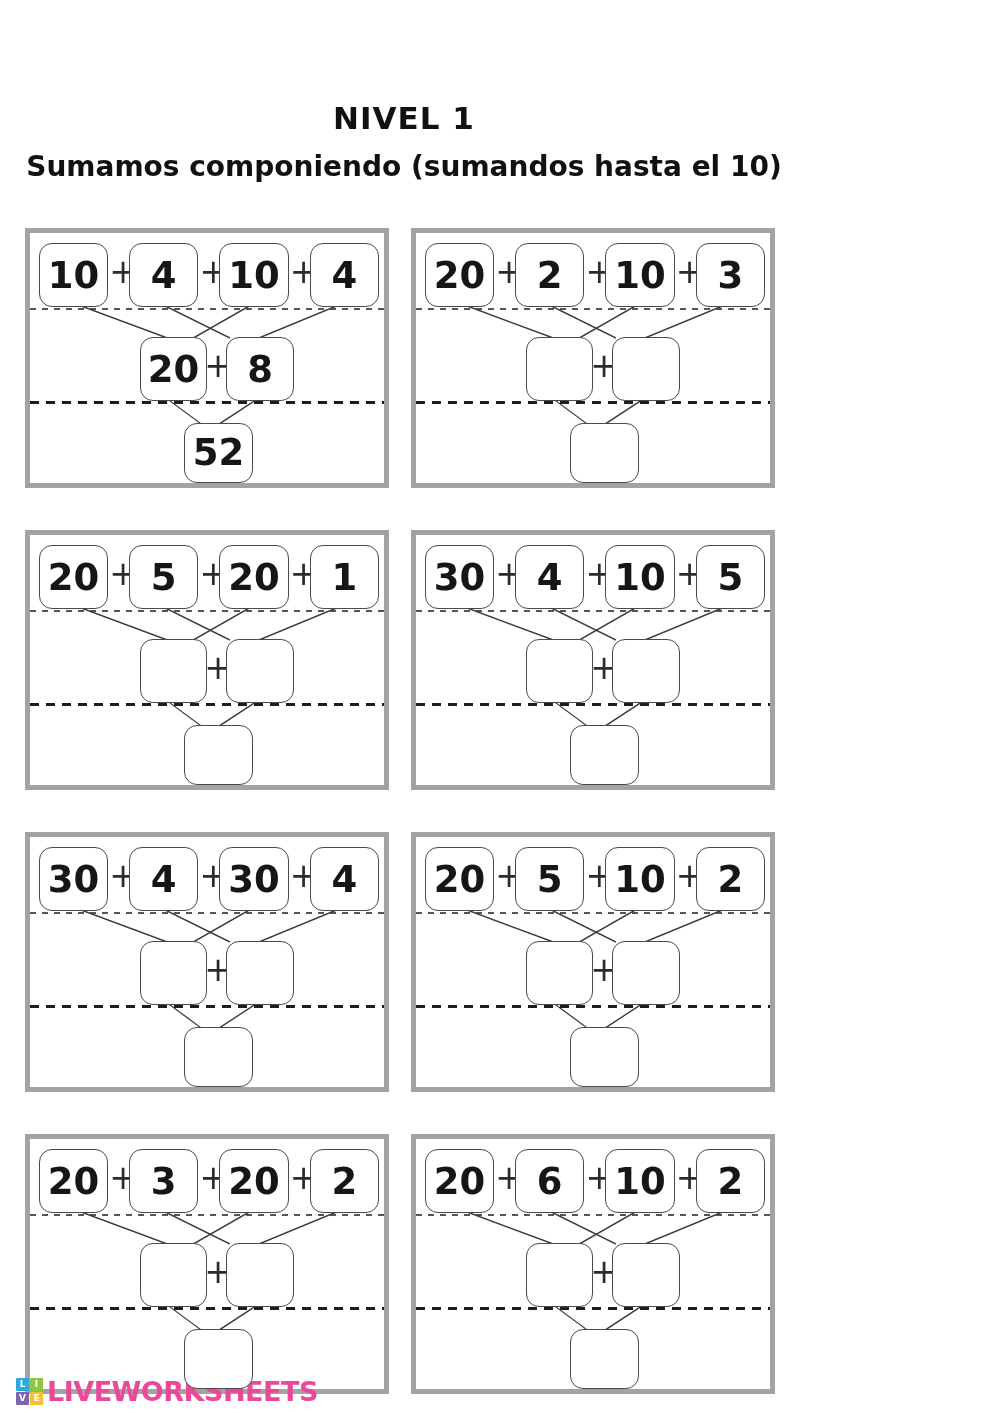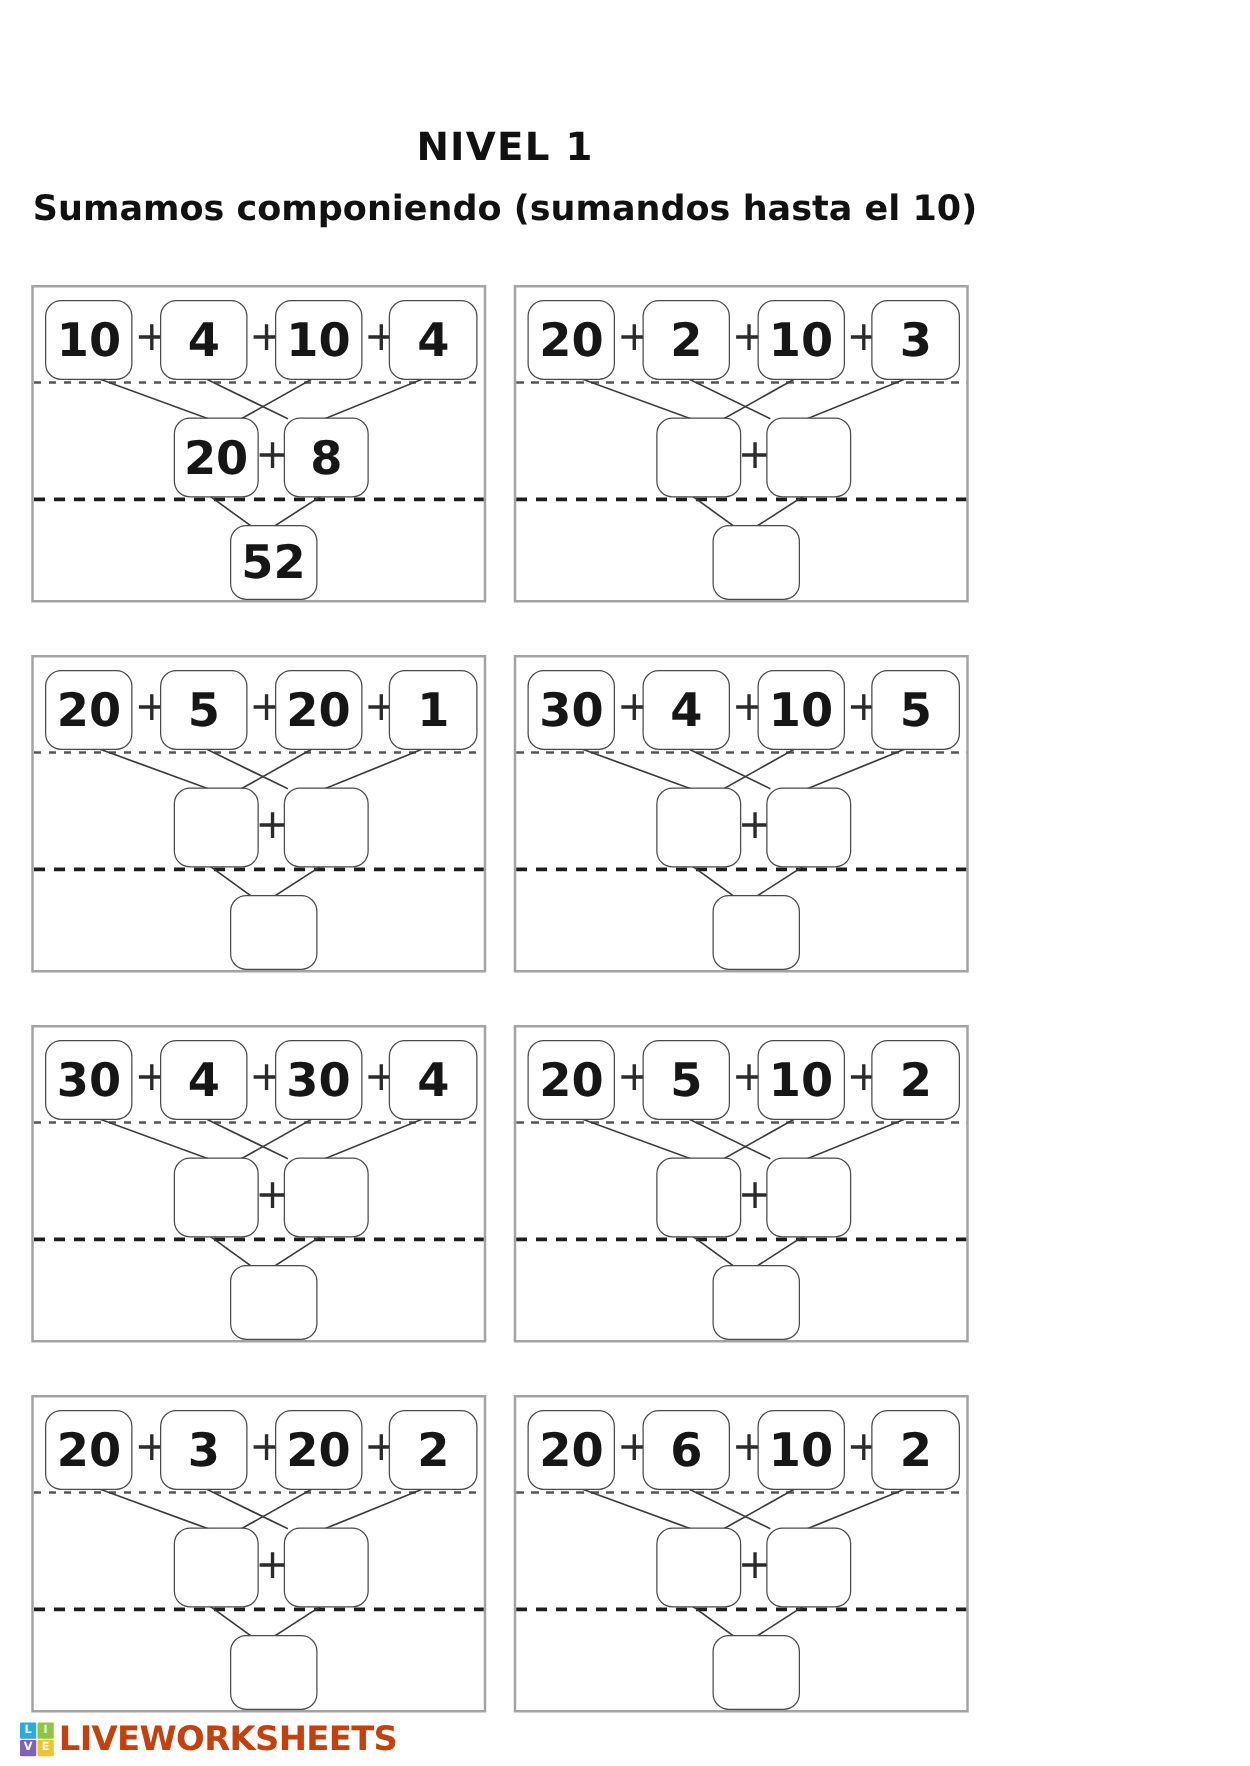--- a/index.html
+++ b/index.html
@@ -7,21 +7,21 @@
         font-family:"DejaVu Sans","Liberation Sans",sans-serif;color:#111;}
 
   
   .header{position:absolute;top:100px;left:0;width:100%;text-align:center;}
   .header h1{margin:0;font-size:31px;font-weight:700;letter-spacing:1px;}
   .header h2{margin:14px 0 0 0;font-size:28px;font-weight:700;letter-spacing:0px;}
 
   
   .panels{position:absolute;left:25px;right:33px;top:228px;
           display:grid;grid-template-columns:1fr 1fr;column-gap:22px;row-gap:42px;}
-  .panel{position:relative;height:250px;border:2px solid #a3a3a3;background:#fff;}
+  .panel{position:relative;height:250px;border:5px solid #a3a3a3;background:#fff;}
 
   .cut{position:absolute;left:0;right:0;z-index:1;}
   .cut1{top:30%;height:1.5px;
         background:repeating-linear-gradient(90deg,#555 0 6px,transparent 6px 12px);}
   .cut2{top:67.2%;height:2.5px;
         background:repeating-linear-gradient(90deg,#1d1d1d 0 9px,transparent 9px 16px);}
 
   .connectors{position:absolute;inset:0;width:100%;height:100%;z-index:2;}
   .connectors line{stroke:#3a3a3a;stroke-width:1.4;}
 
@@ -267,16 +267,16 @@
   </section>
 </div>
 
   <div class="footer">
     <div class="logo-icon">
       <span class="logo-sq" style="background: rgb(41, 171, 226);">L</span>
       <span class="logo-sq" style="background: rgb(141, 198, 63);">I</span>
       <span class="logo-sq" style="background: rgb(125, 100, 181);">V</span>
       <span class="logo-sq" style="background: rgb(242, 194, 48);">E</span>
     </div>
-    <span class="brand" style="color: #c2410c;">LIVEWORKSHEETS</span>
+    <span class="brand" style="color: #ec4899;">LIVEWORKSHEETS</span>
   </div>
 
 </div>
 
 </body></html>

